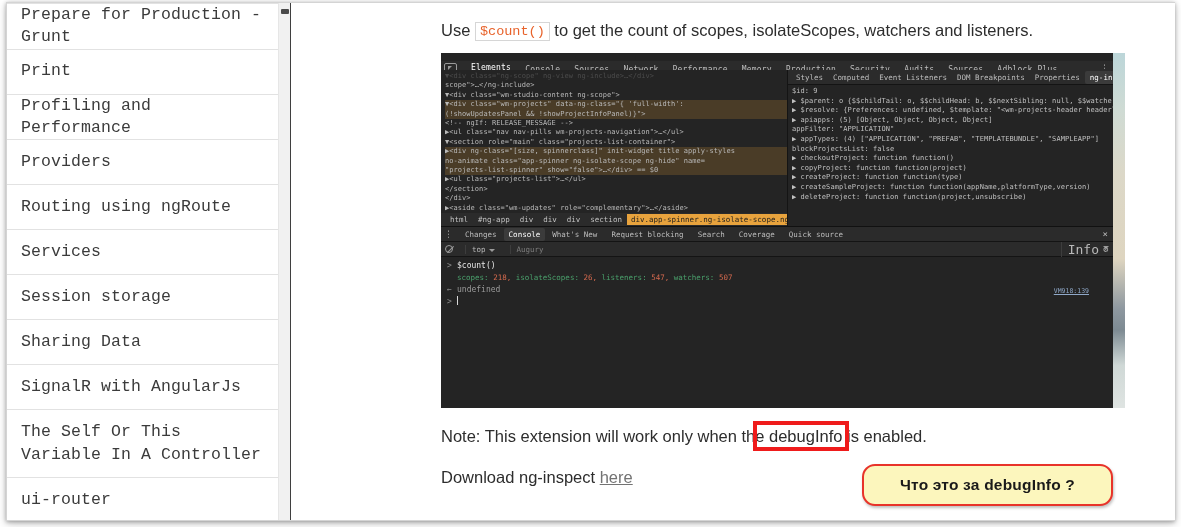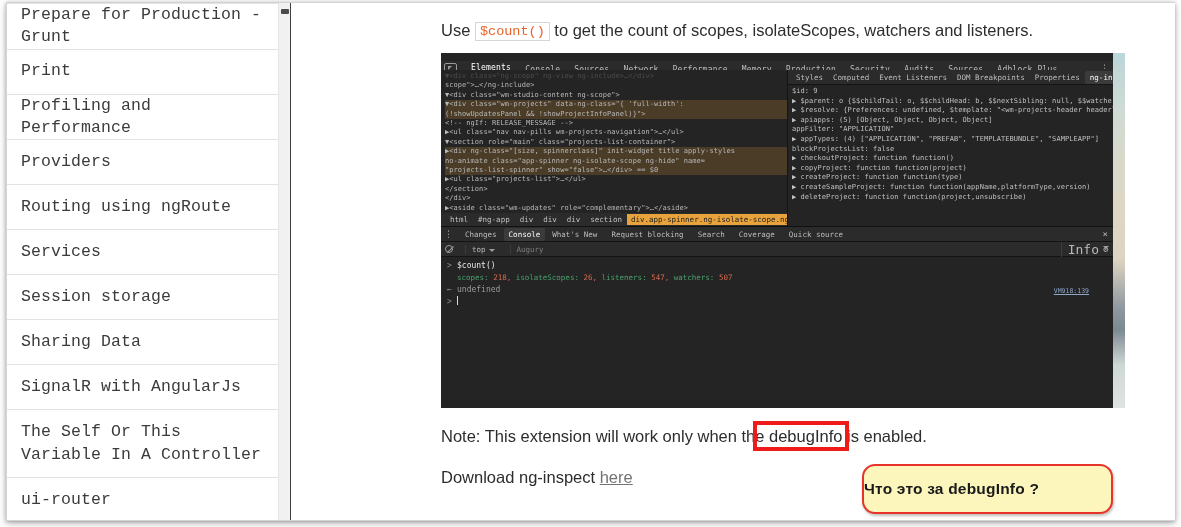--- a/index.html
+++ b/index.html
@@ -309,25 +309,25 @@
     left: 150px; top: 465px;
     font-size: 16.5px; color: #2d2d2d;
     white-space: nowrap;
   }
   .link { color: #737373; }
 
   
   .callout {
     position: absolute;
     left: 571px; top: 461px;
-    width: 251px; height: 50px;
+    width: 251px; height: 42px;
     background: #fcf6bd;
     border: 2.5px solid #e8332a;
     border-radius: 13px;
-    display: flex; align-items: center; justify-content: flex-start;
+    display: flex; align-items: center; justify-content: center;
     box-shadow: 1px 2px 3px rgba(0,0,0,.25);
   }
   .callout span {
     font-size: 15.5px; font-weight: bold;
     color: #1a1a1a; letter-spacing: .2px;
   }
 </style>
 </head>
 <body>
 

